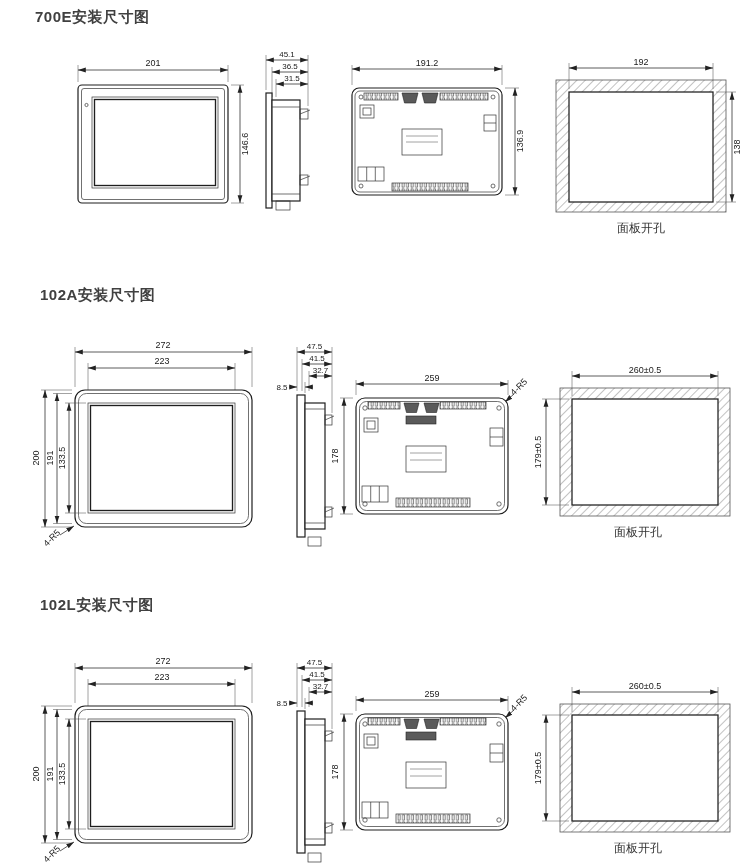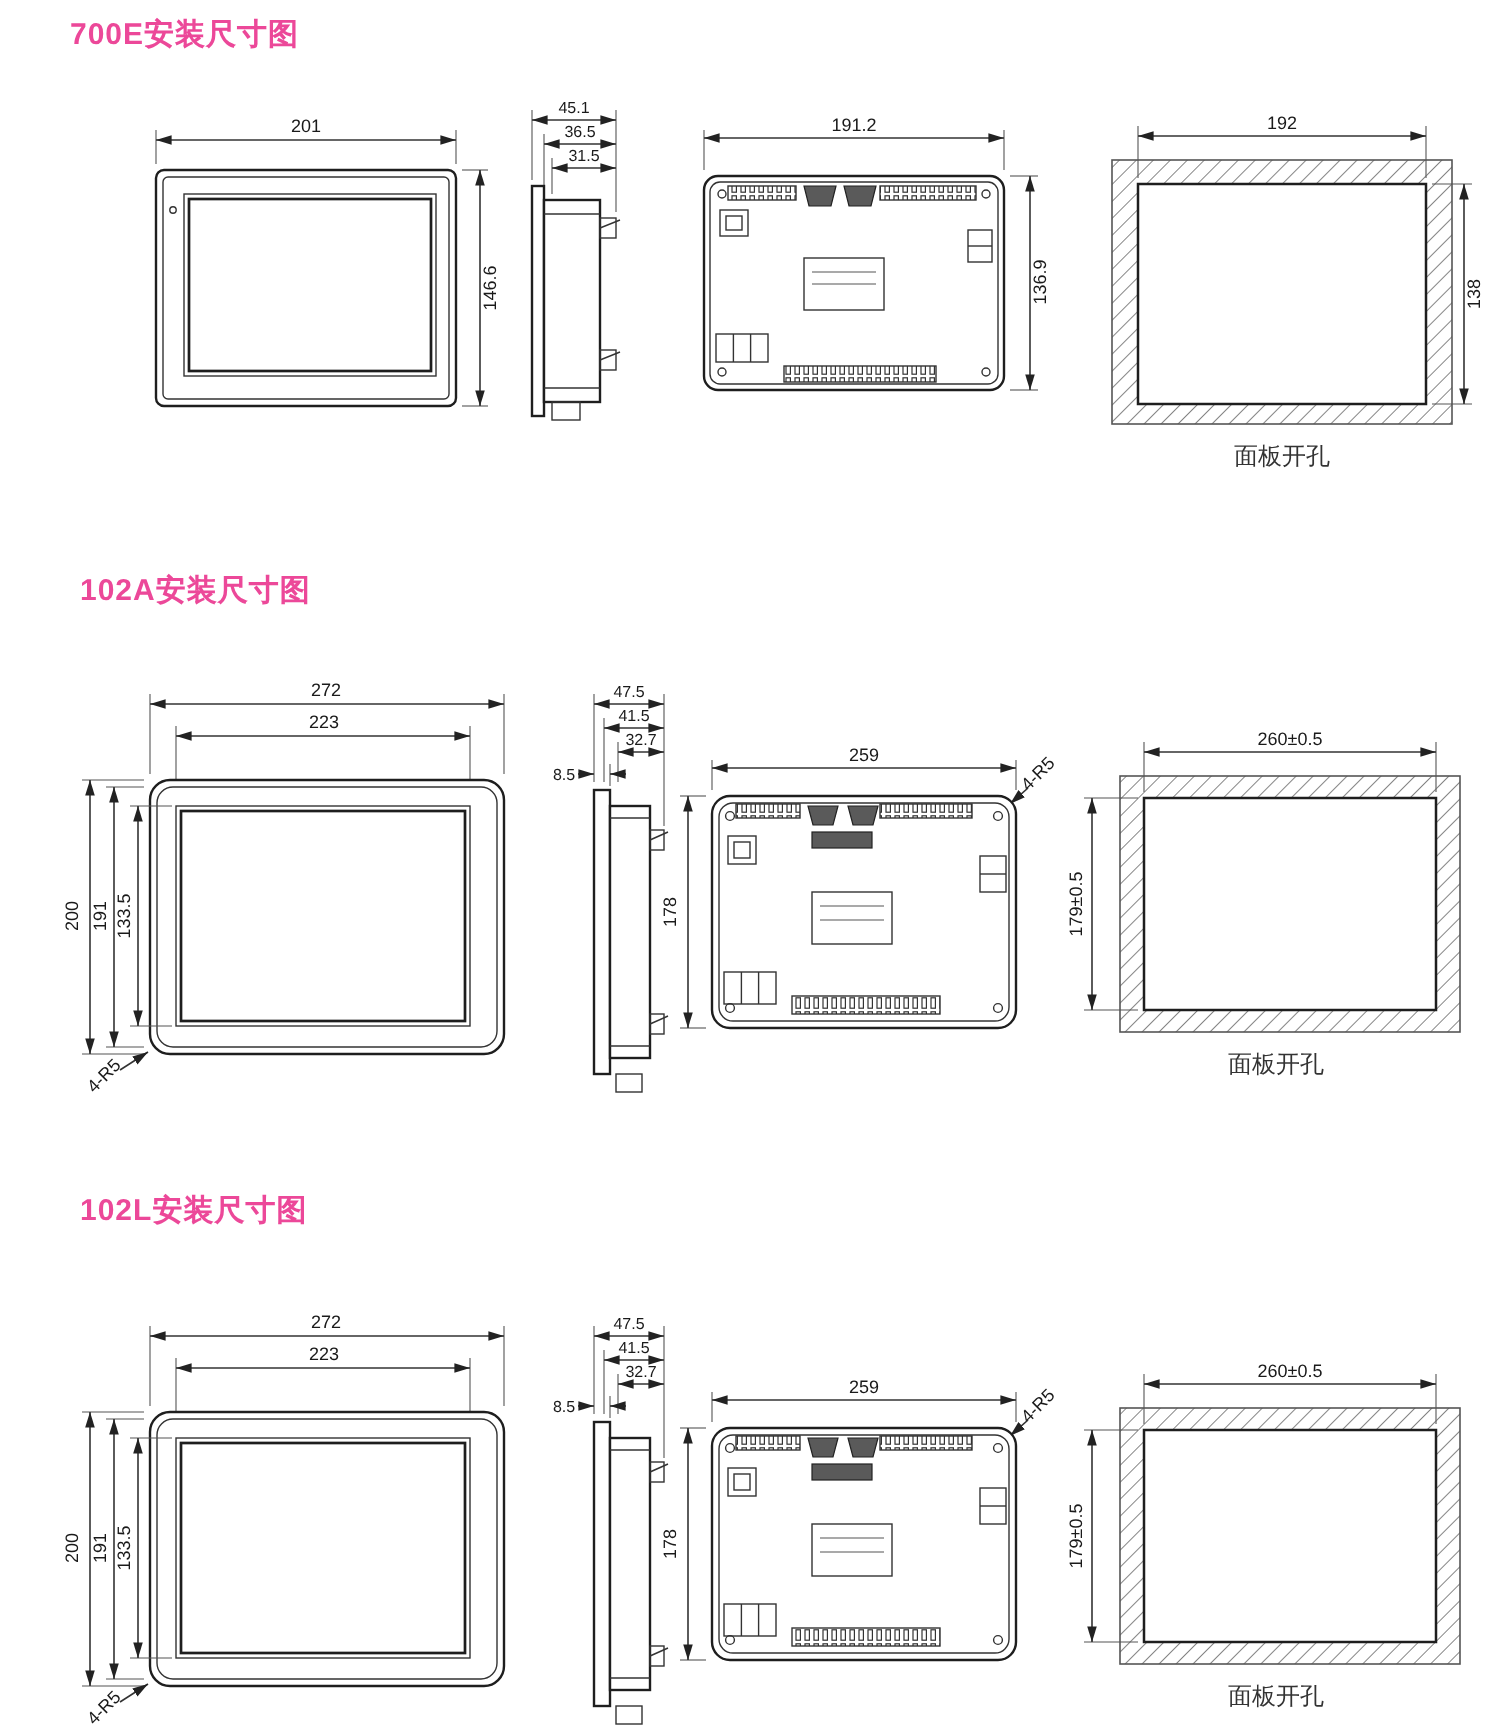--- a/index.html
+++ b/index.html
@@ -1,18 +1,18 @@
 <!DOCTYPE html>
 <html><head>
 <meta charset="utf-8">
 <style>
   html,body{margin:0;padding:0;background:#fff;}
   .page{position:relative;width:748px;height:865px;background:#fff;font-family:"Liberation Sans",sans-serif;overflow:hidden;}
   .sec{position:absolute;left:0;width:748px;}
-  .sec-title{position:absolute;margin:0;font-size:15px;font-weight:700;color:#ec4899;letter-spacing:0.5px;}
+  .sec-title{position:absolute;margin:0;font-size:15px;font-weight:700;color:#404040;letter-spacing:0.5px;}
   .view{position:absolute;overflow:visible;}
   text{font-family:"Liberation Sans",sans-serif;}
   .dt{font-size:9px;fill:#1a1a1a;}
   .dt8{font-size:8px;fill:#1a1a1a;}
   .cn{font-size:12px;fill:#333;}
   .dim{stroke:#333;stroke-width:0.8;fill:none;}
   .ext{stroke:#555;stroke-width:0.55;fill:none;}
   .b1{stroke:#1e1e1e;stroke-width:1.2;fill:#fff;}
   .b2{stroke:#1e1e1e;stroke-width:1.35;fill:#fff;}
   .tn{stroke:#333;stroke-width:0.7;fill:none;}

